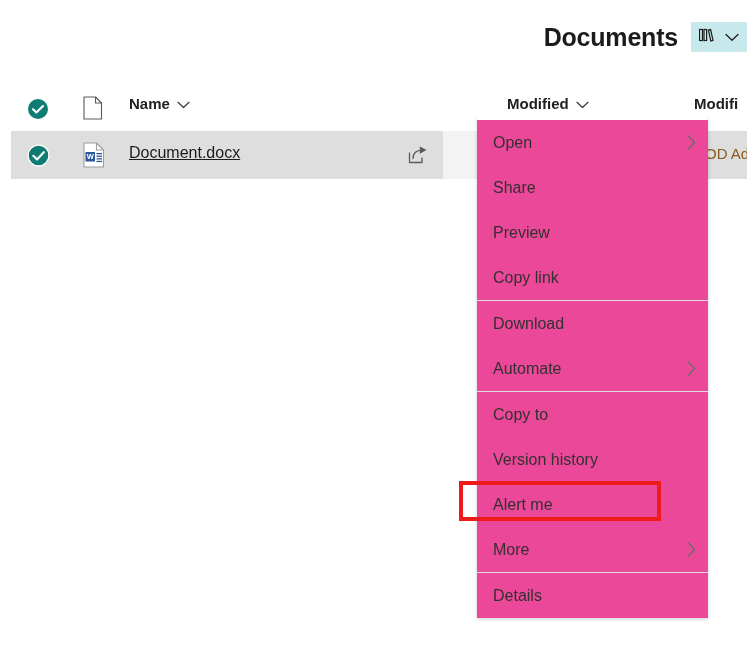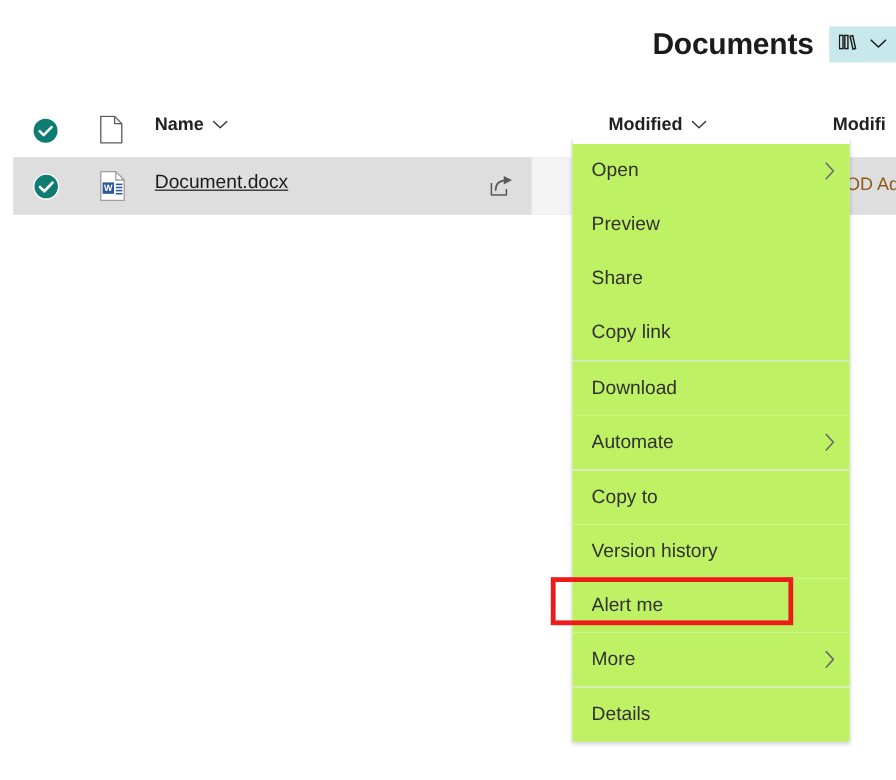--- a/index.html
+++ b/index.html
@@ -184,21 +184,21 @@
 
   .menu-item {
     height: 45px;
     display: flex;
     align-items: center;
     padding: 0 12px 0 16px;
     font-size: 16px;
     color: #323130;
     cursor: pointer;
     position: relative;
-    background: #bef264;
+    background: #ec4899;
   }
 
   .menu-item-label {
     flex: 1 1 auto;
     white-space: nowrap;
     overflow: hidden;
   }
 
   .submenu-chevron {
     flex: 0 0 auto;
@@ -338,25 +338,25 @@
   <div class="menu-item">
     <span class="menu-item-label">Open</span>
     <span class="submenu-chevron">
       <svg width="9" height="15" viewBox="0 0 9 15">
           <path d="M1.5 1 L7.5 7.5 L1.5 14" fill="none" stroke="#6b6b6b" stroke-width="1.3" stroke-linecap="round" stroke-linejoin="round"></path>
         </svg>
     </span>
   </div>
 
   <div class="menu-item">
+    <span class="menu-item-label">Share</span>
+  </div>
+
+  <div class="menu-item">
     <span class="menu-item-label">Preview</span>
-  </div>
-
-  <div class="menu-item">
-    <span class="menu-item-label">Share</span>
   </div>
 
   <div class="menu-item">
     <span class="menu-item-label">Copy link</span>
   </div>
 
 
   <div class="menu-divider"></div>
 
   <div class="menu-item">

